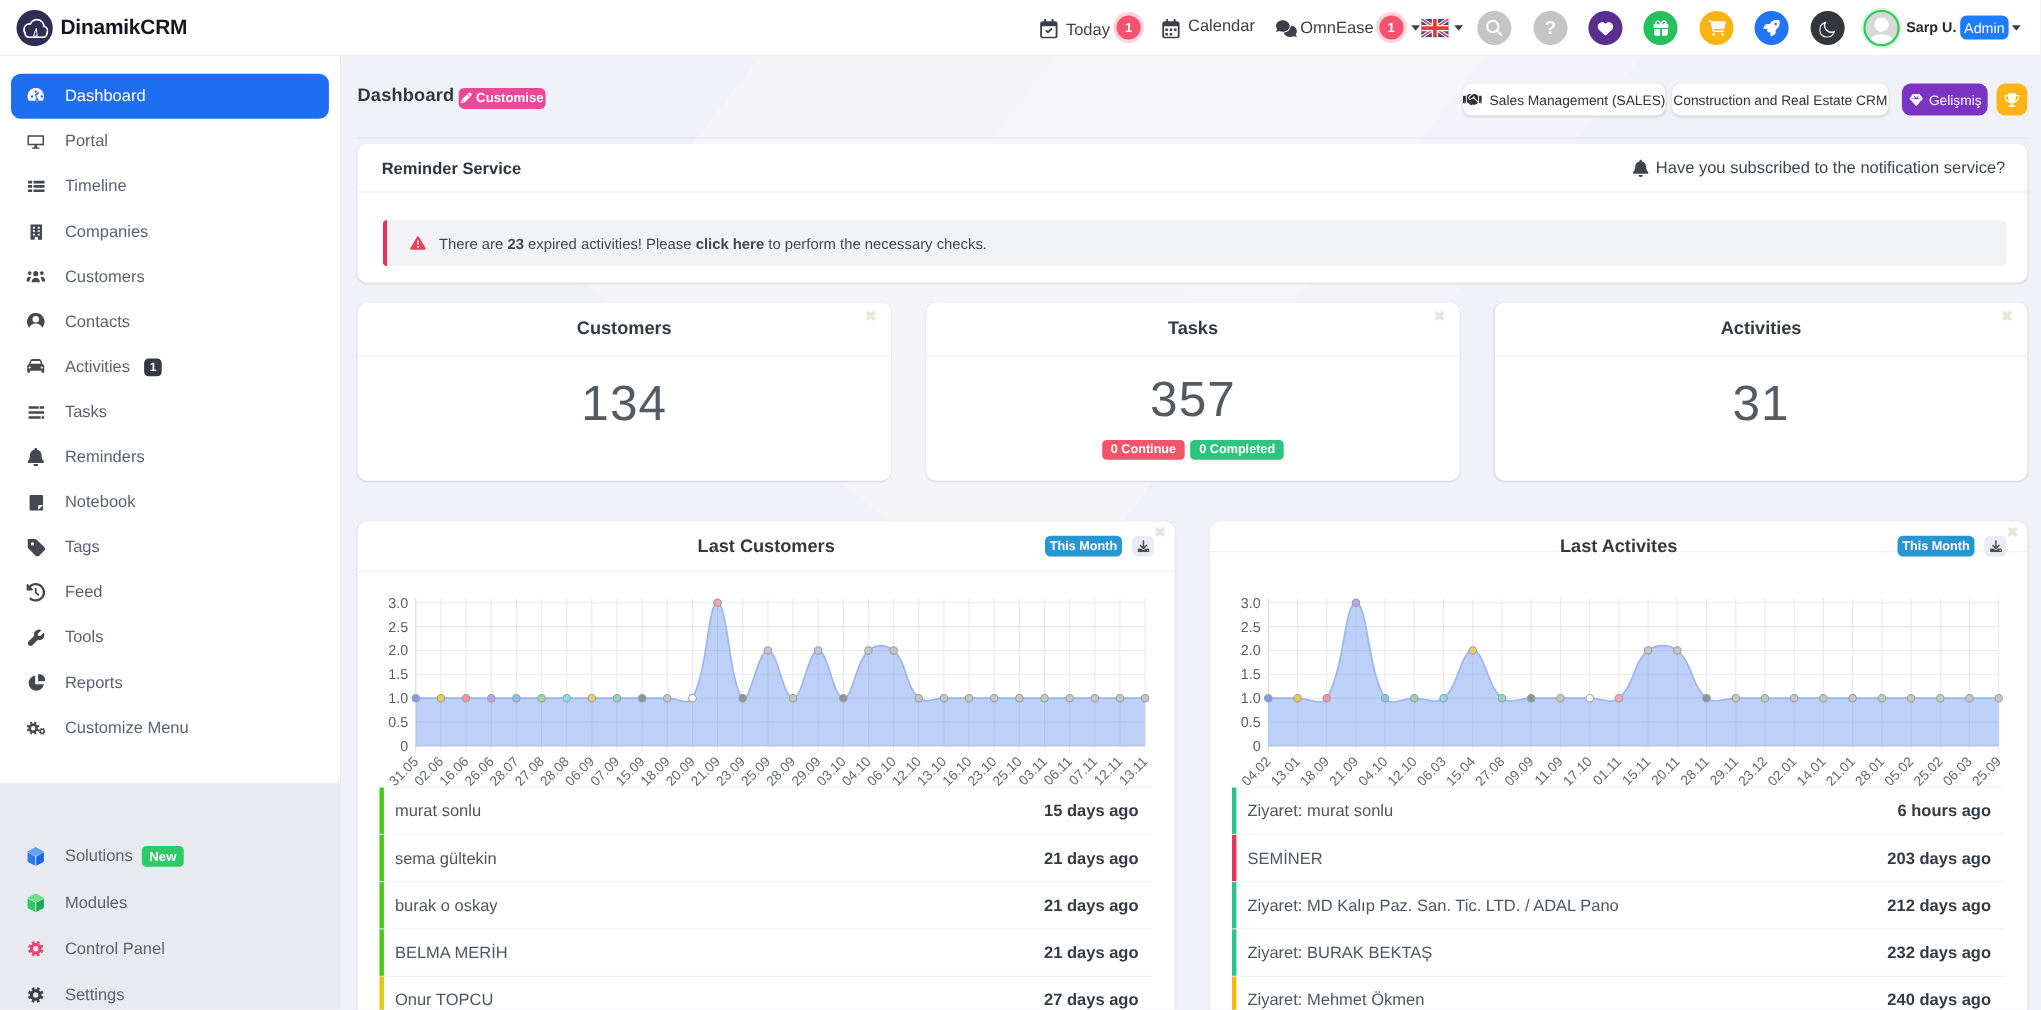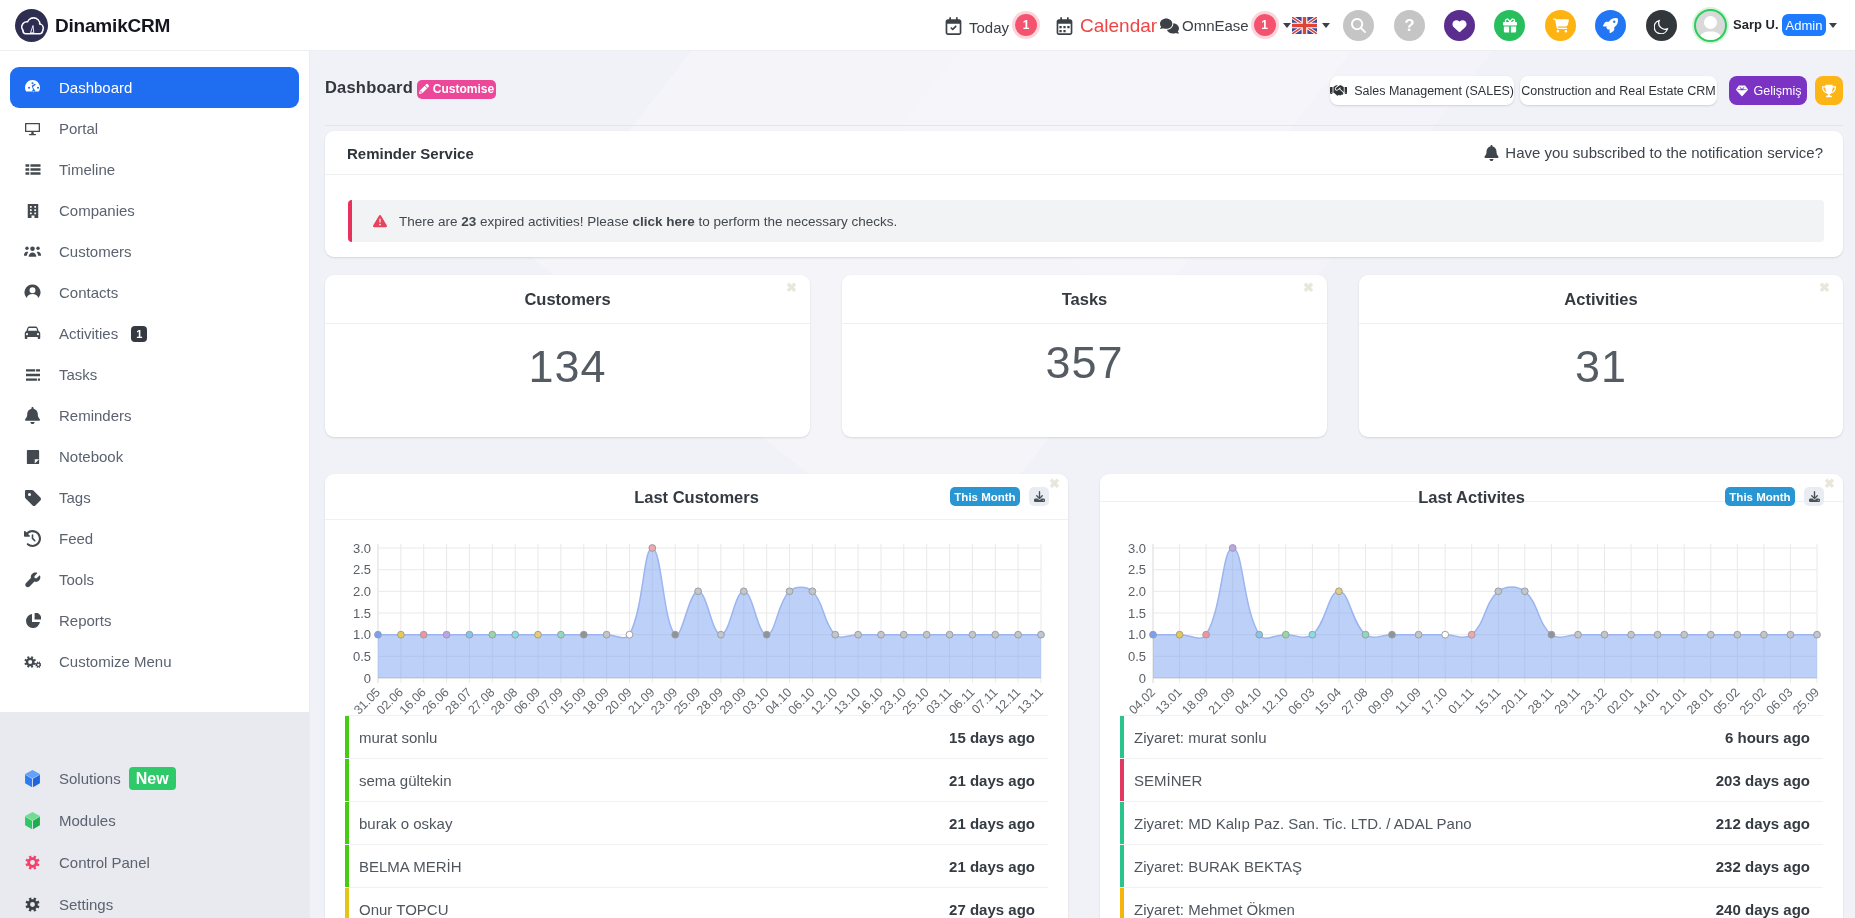--- a/index.html
+++ b/index.html
@@ -57,21 +57,21 @@
   <div class="bname">DinamikCRM</div>
  </div>
  <div class="nav-right" style="right:auto;left:0;width:1855px">
   <div style="position:absolute;left:945px;top:17px"><svg width="17" height="18" viewBox="0 0 448 512" fill="#3b4147">
           <path d="M128 0c13 0 24 11 24 24V64H296V24c0-13 11-24 24-24s24 11 24 24V64h40c35 0 64 29 64 64v320c0 35-29 64-64 64H64c-35 0-64-29-64-64V128C0 93 29 64 64 64h40V24c0-13 11-24 24-24zM400 192H48v256c0 9 7 16 16 16H384c9 0 16-7 16-16V192zm-95 89L217 369c-9 9-24 9-33 0l-40-40c-9-9-9-24 0-33s24-9 33 0l23 23 71-71c9-9 24-9 33 0s9 24 0 33z"></path>
         </svg></div>
   <div style="position:absolute;left:969px;top:15px;font-size:15px;color:#3b4147;display:flex;align-items:flex-end">Today<span class="cbadge" style="margin-left:6px;margin-top:-1px">1</span></div>
   <div style="position:absolute;left:1056px;top:17px"><svg width="17" height="18" viewBox="0 0 448 512" fill="#3b4147">
           <path d="M128 0c13 0 24 11 24 24V64H296V24c0-13 11-24 24-24s24 11 24 24V64h40c35 0 64 29 64 64v320c0 35-29 64-64 64H64c-35 0-64-29-64-64V128C0 93 29 64 64 64h40V24c0-13 11-24 24-24zM400 192H48v256c0 9 7 16 16 16H384c9 0 16-7 16-16V192zM80 256h64v64H80v-64zm112 0h64v64h-64v-64zm112 0h64v64h-64v-64zM80 368h64v64H80v-64zm112 0h64v64h-64v-64z"></path>
         </svg></div>
-  <div style="position:absolute;left:1080px;top:15px;font-size:19px;color:#ef4444">Calendar</div>
+  <div style="position:absolute;left:1080px;top:15px;font-size:15px;color:#404040">Calendar</div>
   <div style="position:absolute;left:1160px;top:18px"><svg width="19" height="16" viewBox="0 0 640 512" fill="#3b4147">
           <path d="M208 352c114.9 0 208-78.8 208-176S322.9 0 208 0 0 78.8 0 176c0 38.6 14.7 74.3 39.6 103.4-3.5 9.4-8.7 17.7-14.2 24.7-4.8 6.2-9.7 11-13.3 14.3-1.8 1.6-3.3 2.9-4.3 3.7-.5.4-.9.7-1.1.8l-.2.2C1 327.2-1.4 334.4.8 340.9S9.1 352 16 352c21.8 0 43.8-5.6 62.1-12.5 9.2-3.5 17.8-7.4 25.2-11.4C134.1 343.3 169.8 352 208 352zM448 176c0 112.3-99.1 196.9-216.5 207 24.3 74.4 104.9 129 200.5 129 38.2 0 73.9-8.7 104.7-23.9 7.5 4 16 7.9 25.2 11.4 18.3 6.9 40.3 12.5 62.1 12.5 6.9 0 13.1-4.5 15.2-11.1 2.1-6.6-.2-13.8-5.8-17.9l-.2-.2c-.2-.2-.6-.4-1.1-.8-1-.8-2.5-2-4.3-3.7-3.6-3.3-8.5-8.1-13.3-14.3-5.5-7-10.7-15.4-14.2-24.7 24.9-29 39.6-64.7 39.6-103.4 0-92.8-84.9-168.9-192.6-175.5.4 5.1.6 10.3.6 15.5z"></path>
         </svg></div>
   <div style="position:absolute;left:1182px;top:15px;font-size:15px;color:#3b4147;display:flex;align-items:center">OmnEase<span class="cbadge" style="margin-left:5px;margin-top:-1px">1</span><span class="caret" style="margin-left:7px"></span></div>
   <div style="position:absolute;left:1292px;top:17px"><svg width="25" height="17" viewBox="0 0 28 19">
           <rect width="28" height="19" fill="#41479b"></rect>
           <path d="M0 0l28 19M28 0L0 19" stroke="#fff" stroke-width="3.8"></path>
           <path d="M0 0l28 19M28 0L0 19" stroke="#dc4437" stroke-width="1.7"></path>
           <path d="M14 0v19M0 9.5h28" stroke="#fff" stroke-width="6.4"></path>
           <path d="M14 0v19M0 9.5h28" stroke="#dc4437" stroke-width="3.8"></path>
@@ -205,21 +205,21 @@
           <path d="M15.45,9.51A7.60,7.60 0 0 1 14.30,12.25L12.64,11.13A5.60,5.60 0 0 1 11.09,12.67L12.20,14.33A7.60,7.60 0 0 1 9.46,15.46L9.07,13.50A5.60,5.60 0 0 1 6.89,13.49L6.49,15.45A7.60,7.60 0 0 1 3.75,14.30L4.87,12.64A5.60,5.60 0 0 1 3.33,11.09L1.67,12.20A7.60,7.60 0 0 1 0.54,9.46L2.50,9.07A5.60,5.60 0 0 1 2.51,6.89L0.55,6.49A7.60,7.60 0 0 1 1.70,3.75L3.36,4.87A5.60,5.60 0 0 1 4.91,3.33L3.80,1.67A7.60,7.60 0 0 1 6.54,0.54L6.93,2.50A5.60,5.60 0 0 1 9.11,2.51L9.51,0.55A7.60,7.60 0 0 1 12.25,1.70L11.13,3.36A5.60,5.60 0 0 1 12.67,4.91L14.33,3.80A7.60,7.60 0 0 1 15.46,6.54L13.50,6.93A5.60,5.60 0 0 1 13.49,9.11ZM10.60,8.00A2.60,2.60 0 1 0 5.40,8.00A2.60,2.60 0 1 0 10.60,8.00Z" transform="translate(14.2,7.2) scale(.55)"></path>
         </svg>
       </span>Customize Menu</div>
  <div class="sb-gray"></div>
  <div class="menu-item" style="top:708px"><span class="mic">
         <svg width="17" height="18" viewBox="0 0 16 17">
           <path d="M8 0l7 3.8v.4L8 8 1 4.2v-.4z" fill="#62a2f8"></path>
           <path d="M1 4.6L7.6 8.2v8L1 12.6z" fill="#2d7bf4"></path>
           <path d="M15 4.6L8.4 8.2v8l6.6-3.6z" fill="#1e66dd"></path>
         </svg>
-      </span>Solutions<span style="margin-left:8px;background:#2eca6a;color:#fff;font-size:16px;font-weight:bold;border-radius:4px;padding:2.5px 7px">New</span></div>
+      </span>Solutions<span style="margin-left:8px;background:#2eca6a;color:#fff;font-size:12px;font-weight:bold;border-radius:4px;padding:2.5px 7px">New</span></div>
  <div class="menu-item" style="top:750px"><span class="mic">
         <svg width="17" height="18" viewBox="0 0 16 17">
           <path d="M8 0l7 3.8v.4L8 8 1 4.2v-.4z" fill="#6fdd92"></path>
           <path d="M1 4.6L7.6 8.2v8L1 12.6z" fill="#2dc865"></path>
           <path d="M15 4.6L8.4 8.2v8l6.6-3.6z" fill="#1fab52"></path>
         </svg>
       </span>Modules</div>
  <div class="menu-item" style="top:792px"><span class="mic" style="color:#f0426c">
         <svg width="15" height="15" viewBox="0 0 16 16" fill="currentColor">
           <path d="M15.45,9.51A7.60,7.60 0 0 1 14.30,12.25L12.64,11.13A5.60,5.60 0 0 1 11.09,12.67L12.20,14.33A7.60,7.60 0 0 1 9.46,15.46L9.07,13.50A5.60,5.60 0 0 1 6.89,13.49L6.49,15.45A7.60,7.60 0 0 1 3.75,14.30L4.87,12.64A5.60,5.60 0 0 1 3.33,11.09L1.67,12.20A7.60,7.60 0 0 1 0.54,9.46L2.50,9.07A5.60,5.60 0 0 1 2.51,6.89L0.55,6.49A7.60,7.60 0 0 1 1.70,3.75L3.36,4.87A5.60,5.60 0 0 1 4.91,3.33L3.80,1.67A7.60,7.60 0 0 1 6.54,0.54L6.93,2.50A5.60,5.60 0 0 1 9.11,2.51L9.51,0.55A7.60,7.60 0 0 1 12.25,1.70L11.13,3.36A5.60,5.60 0 0 1 12.67,4.91L14.33,3.80A7.60,7.60 0 0 1 15.46,6.54L13.50,6.93A5.60,5.60 0 0 1 13.49,9.11ZM10.60,8.00A2.60,2.60 0 1 0 5.40,8.00A2.60,2.60 0 1 0 10.60,8.00Z"></path>
@@ -275,20 +275,24 @@
         <span class="xclose" style="right:13px;top:5px">✖</span>
       </div>
   <div class="statnum" style="margin-top:17px">134</div>
  </div>
  <div class="card" style="left:531px;top:224px;width:485px;height:162px">
   <div class="card-head" style="height:49px">
         <div style="text-align:center;font-size:16.5px;font-weight:bold;color:#343a42;line-height:49px">Tasks</div>
         <span class="xclose" style="right:13px;top:5px">✖</span>
       </div>
   <div class="statnum" style="margin-top:13px">357</div>
+  <div style="display:flex;justify-content:center;margin-top:11px">
+   <span style="background:#f1556c;color:#fff;font-size:11.5px;font-weight:bold;border-radius:4px;padding:3px 8px">0 Continue</span>
+   <span style="background:#2dc47e;color:#fff;font-size:11.5px;font-weight:bold;border-radius:4px;padding:3px 8px;margin-left:5px">0 Completed</span>
+  </div>
  </div>
  <div class="card" style="left:1048px;top:224px;width:484px;height:162px">
   <div class="card-head" style="height:49px">
         <div style="text-align:center;font-size:16.5px;font-weight:bold;color:#343a42;line-height:49px">Activities</div>
         <span class="xclose" style="right:13px;top:5px">✖</span>
       </div>
   <div class="statnum" style="margin-top:17px">31</div>
  </div>
  <div class="card" style="left:14px;top:423px;width:743px;height:560px">
       <div class="card-head" style="height:46px">

